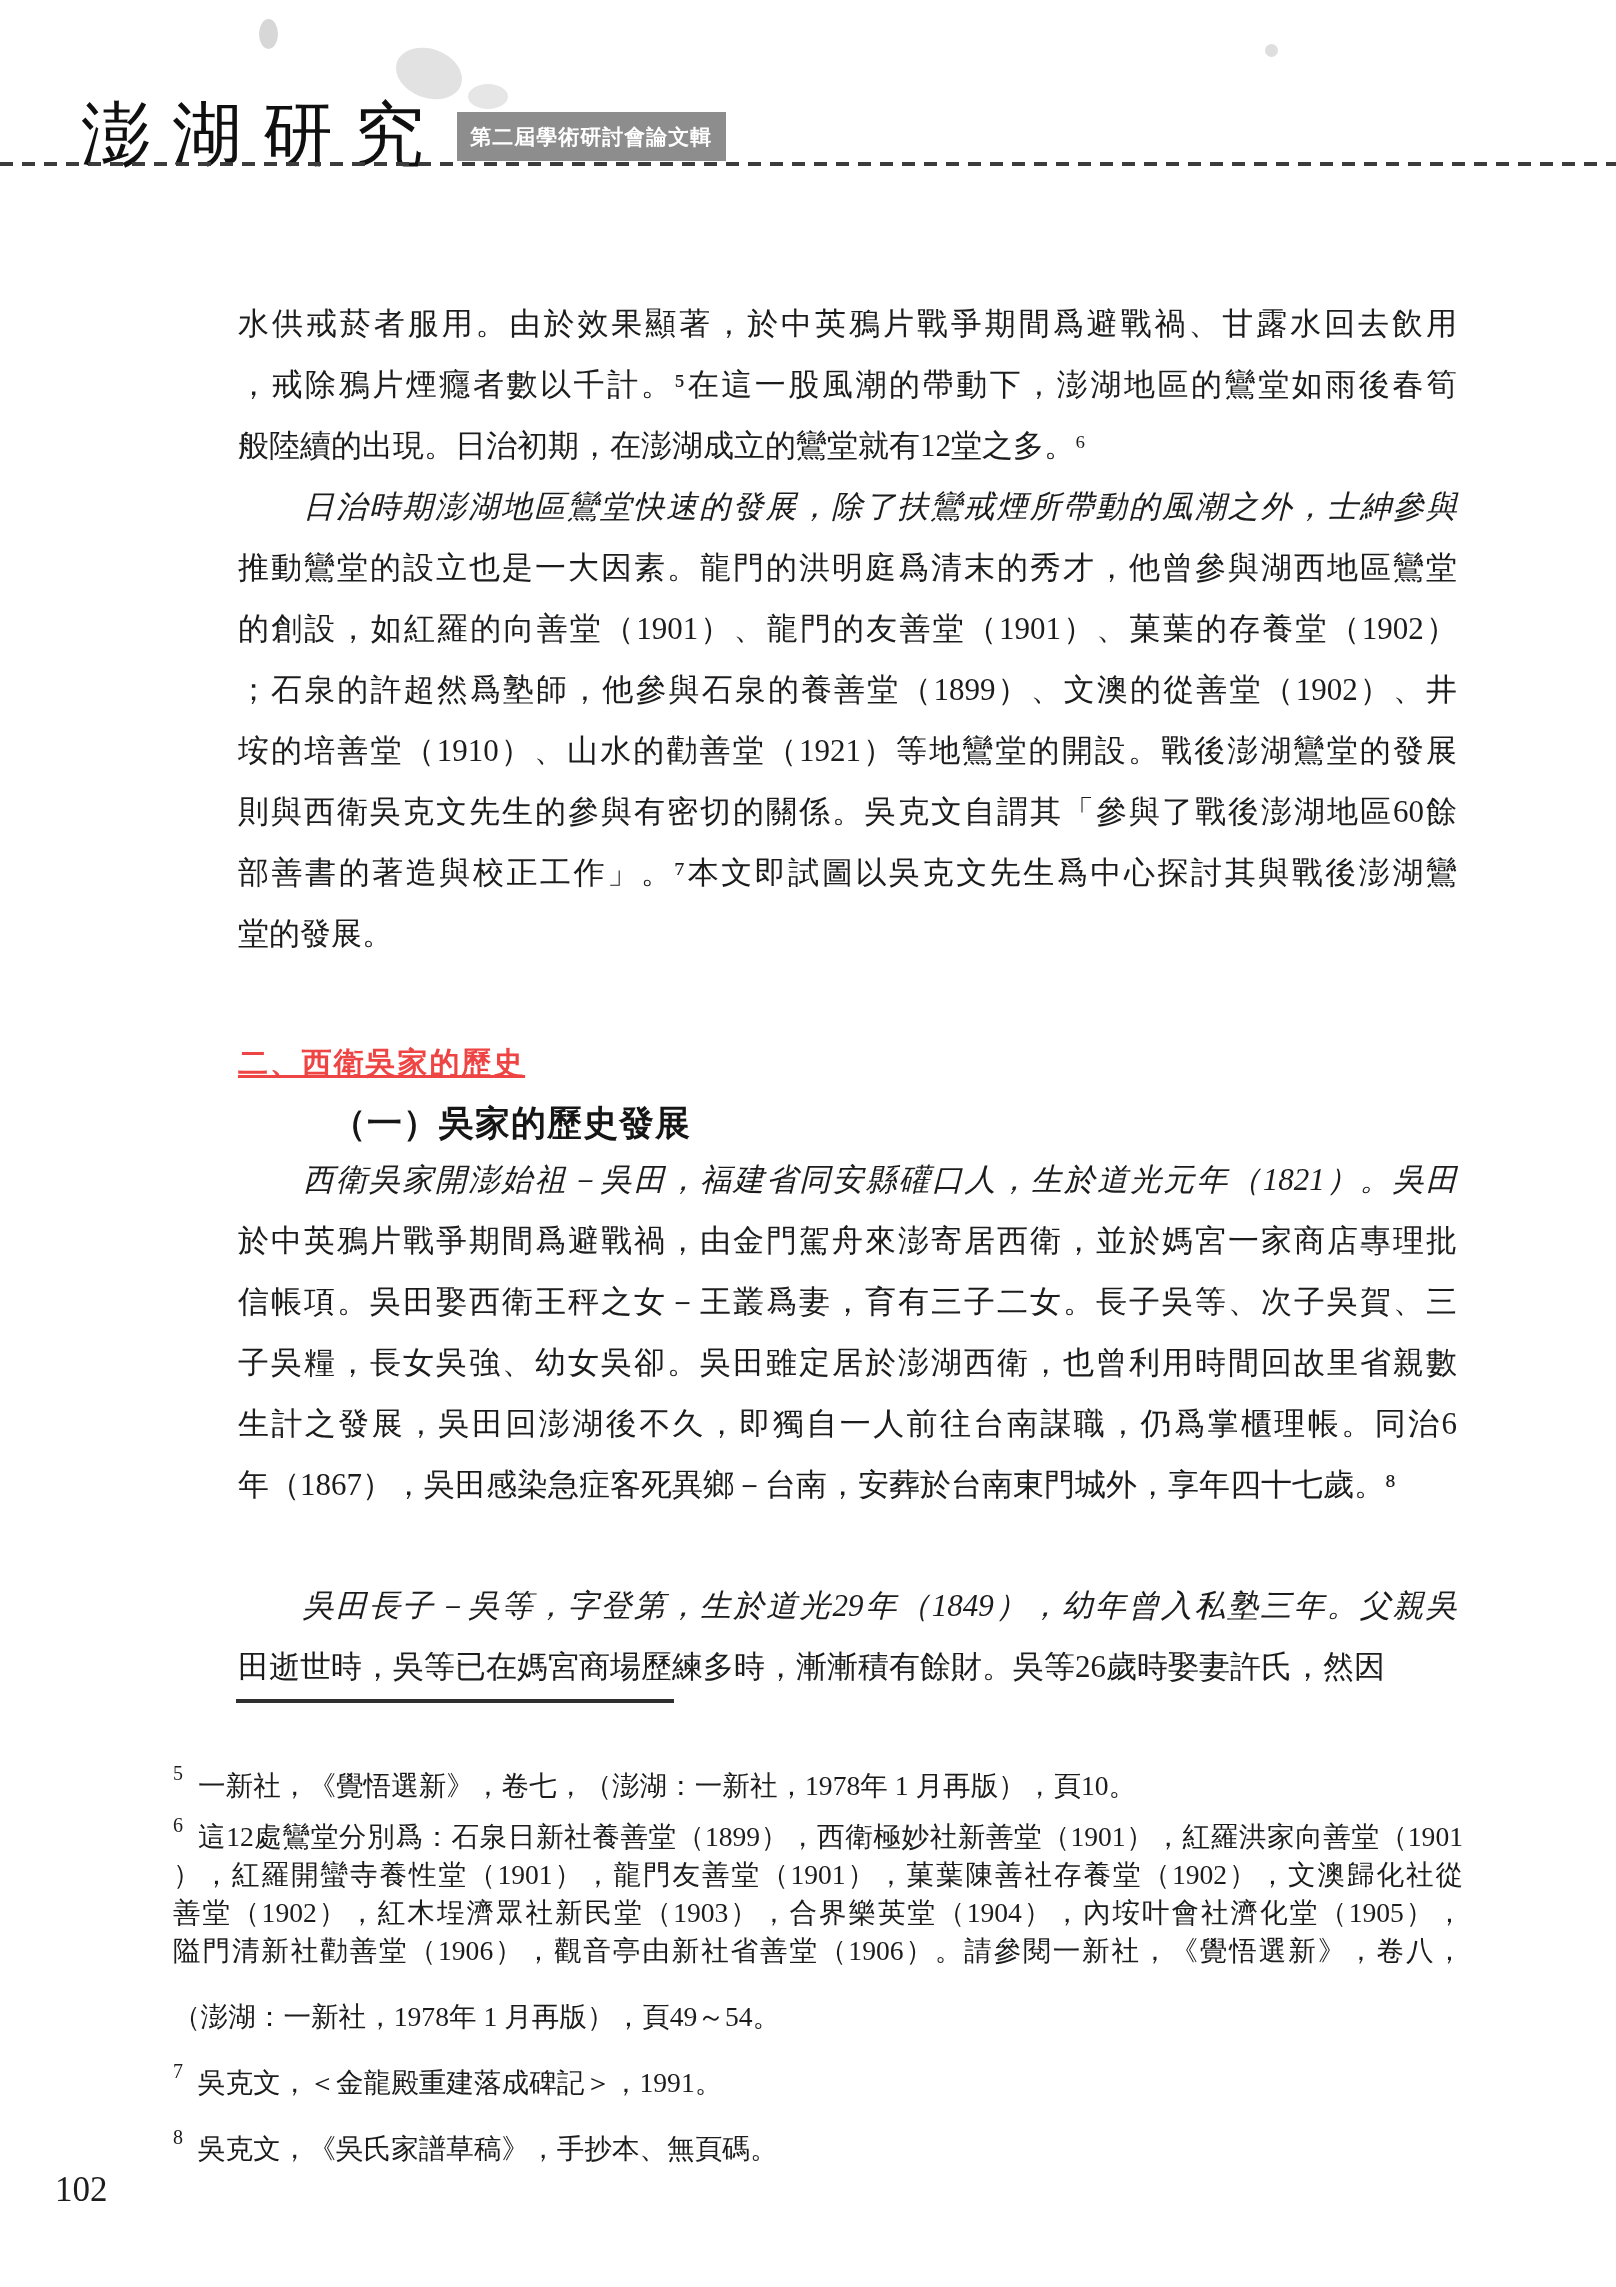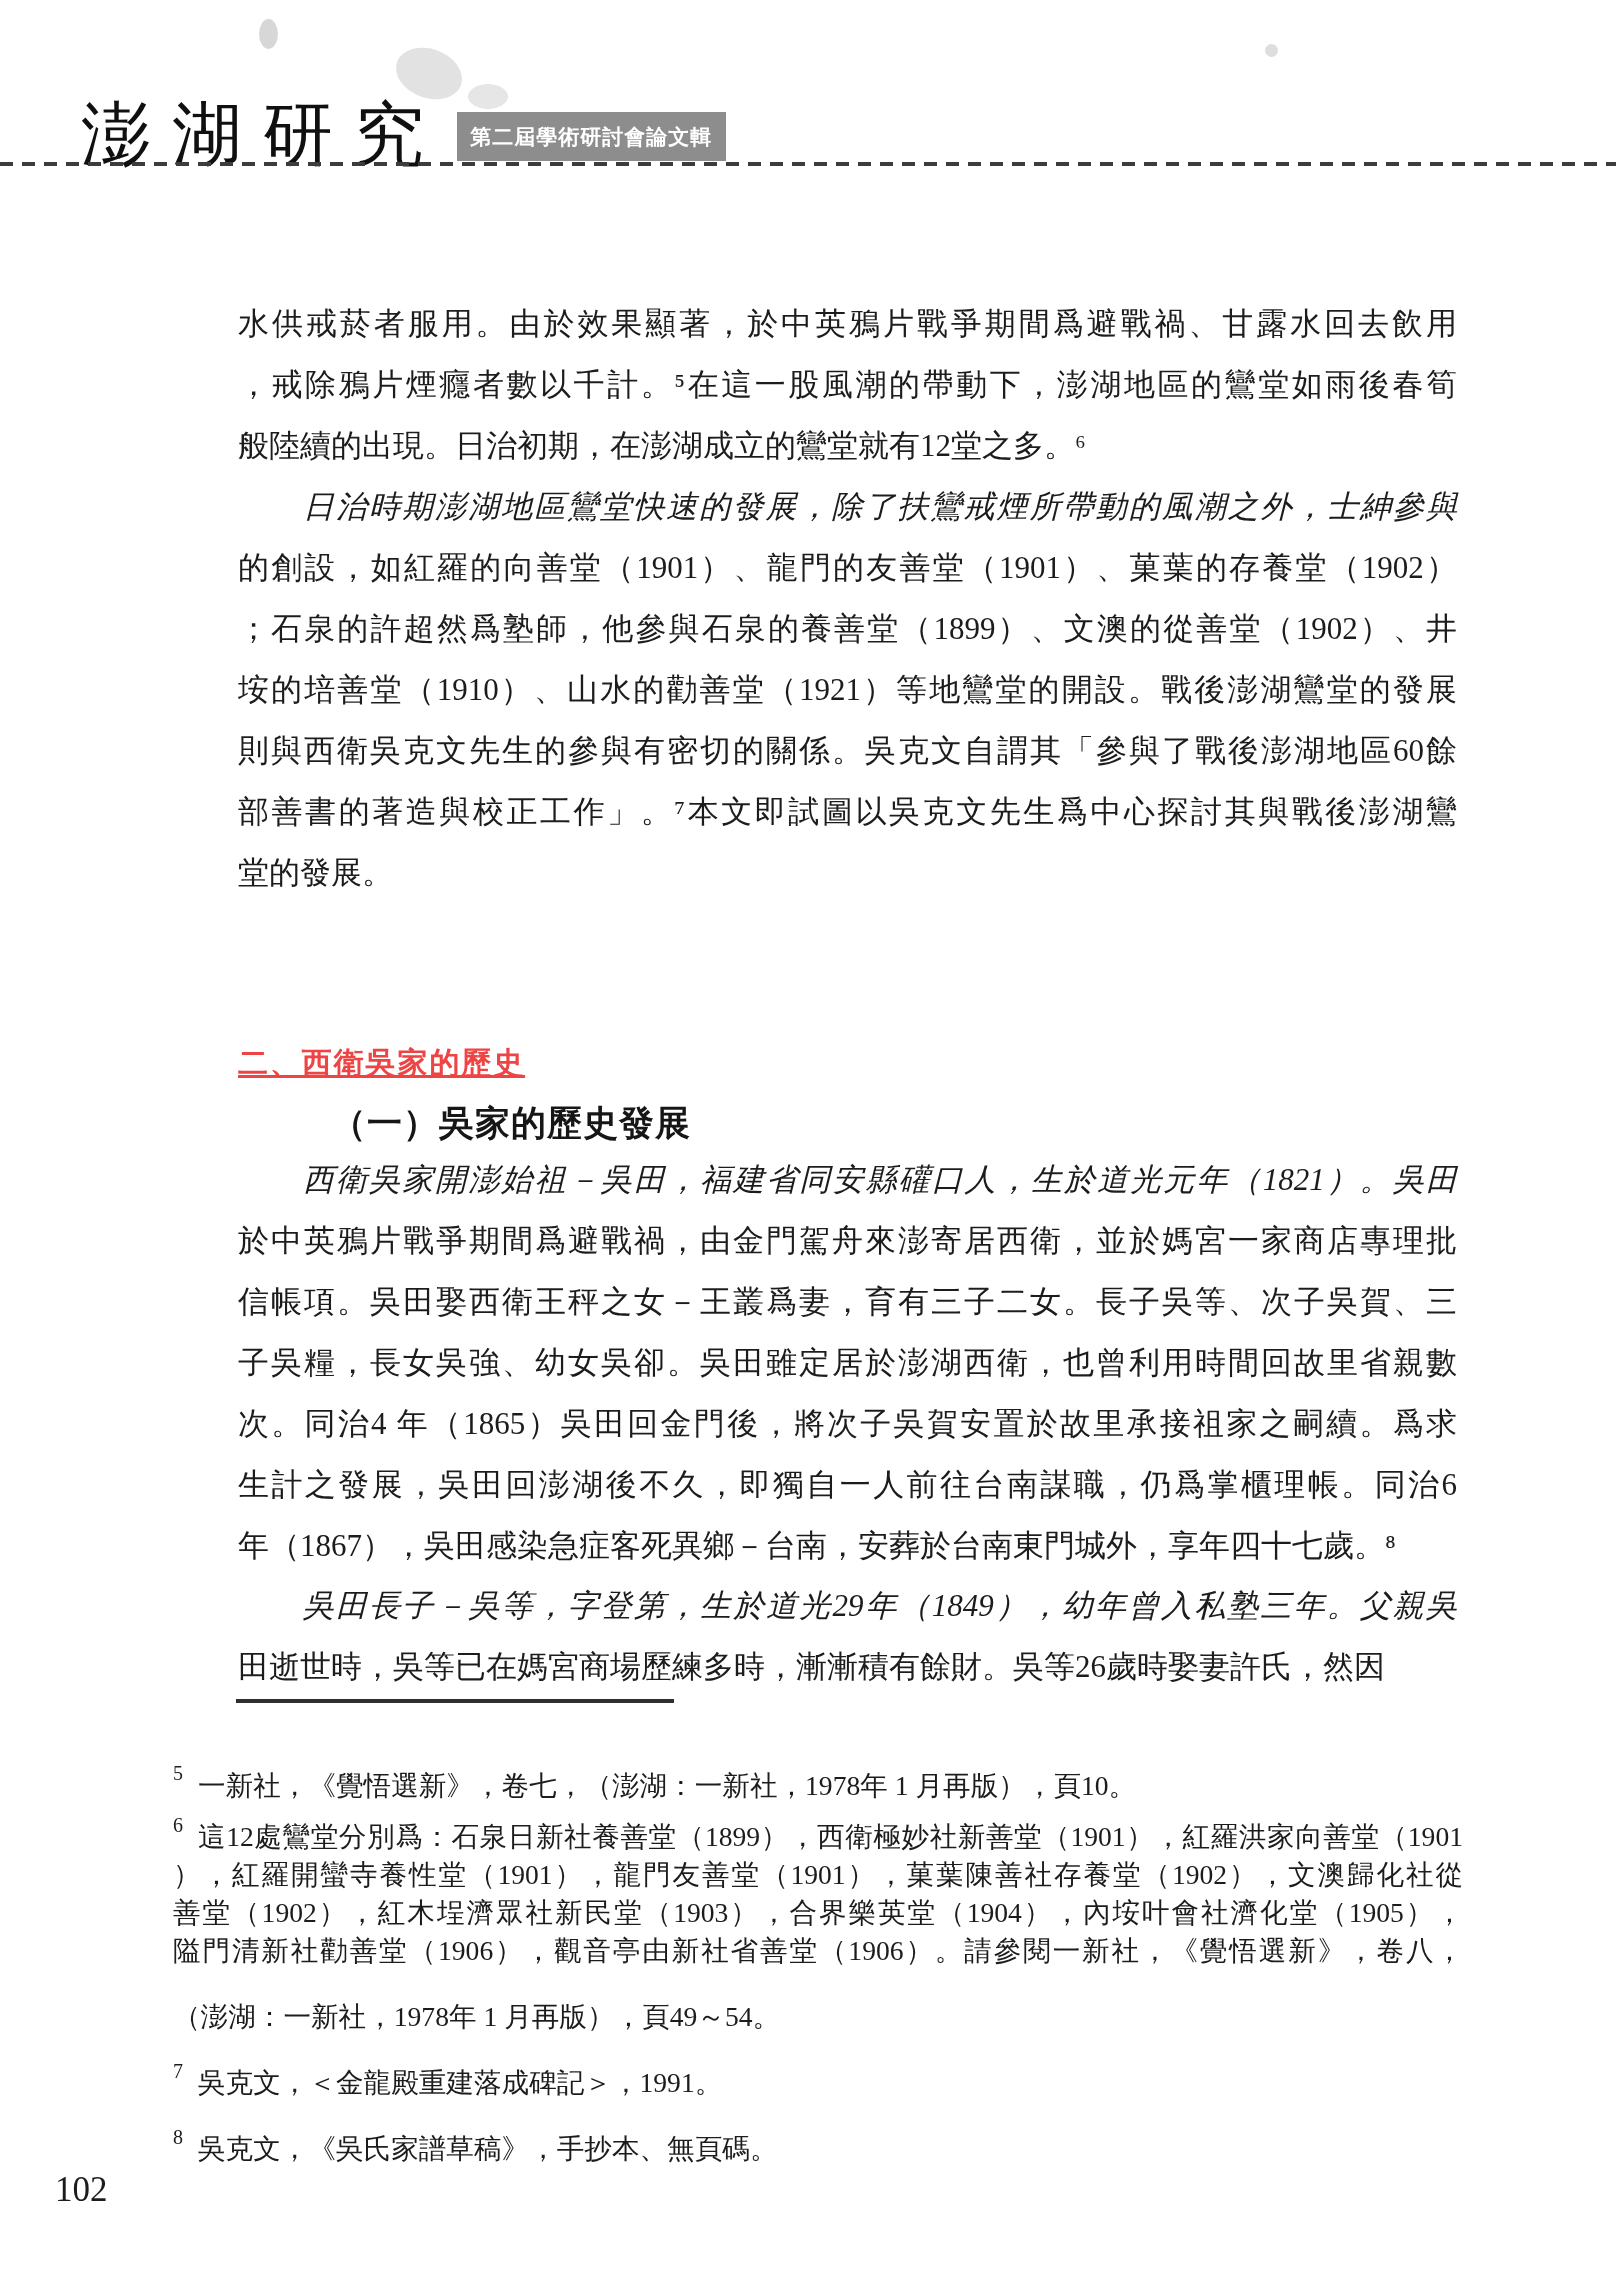--- a/index.html
+++ b/index.html
@@ -105,39 +105,39 @@
   <div class="speck speck4"></div>
 
   <div class="body-block block-1">
     <div class="para">
         <div class="tline">水供戒菸者服用。由於效果顯著，於中英鴉片戰爭期間爲避戰禍、甘露水回去飲用</div>
         <div class="tline">，戒除鴉片煙癮者數以千計。⁵在這一股風潮的帶動下，澎湖地區的鸞堂如雨後春筍</div>
         <div class="tline">般陸續的出現。日治初期，在澎湖成立的鸞堂就有12堂之多。⁶</div>
       </div>
     <div class="para indent-first">
         <div class="tline">日治時期澎湖地區鸞堂快速的發展，除了扶鸞戒煙所帶動的風潮之外，士紳參與</div>
+        <div class="tline">推動鸞堂的設立也是一大因素。龍門的洪明庭爲清末的秀才，他曾參與湖西地區鸞堂</div>
         <div class="tline">的創設，如紅羅的向善堂（1901）、龍門的友善堂（1901）、菓葉的存養堂（1902）</div>
         <div class="tline">；石泉的許超然爲塾師，他參與石泉的養善堂（1899）、文澳的從善堂（1902）、井</div>
         <div class="tline">垵的培善堂（1910）、山水的勸善堂（1921）等地鸞堂的開設。戰後澎湖鸞堂的發展</div>
         <div class="tline">則與西衛吳克文先生的參與有密切的關係。吳克文自謂其「參與了戰後澎湖地區60餘</div>
         <div class="tline">部善書的著造與校正工作」。⁷本文即試圖以吳克文先生爲中心探討其與戰後澎湖鸞</div>
         <div class="tline">堂的發展。</div>
       </div>
   </div>
 
   <div class="section-heading">二、西衛吳家的歷史</div>
   <div class="subsection-heading">（一）吳家的歷史發展</div>
 
   <div class="body-block block-3">
     <div class="para indent-first">
         <div class="tline">西衛吳家開澎始祖－吳田，福建省同安縣礶口人，生於道光元年（1821）。吳田</div>
         <div class="tline">於中英鴉片戰爭期間爲避戰禍，由金門駕舟來澎寄居西衛，並於媽宮一家商店專理批</div>
         <div class="tline">信帳項。吳田娶西衛王秤之女－王叢爲妻，育有三子二女。長子吳等、次子吳賀、三</div>
         <div class="tline">子吳糧，長女吳強、幼女吳卻。吳田雖定居於澎湖西衛，也曾利用時間回故里省親數</div>
-        <div class="tline">次。同治4 年（1865）吳田回金門後，將次子吳賀安置於故里承接祖家之嗣續。爲求</div>
         <div class="tline">生計之發展，吳田回澎湖後不久，即獨自一人前往台南謀職，仍爲掌櫃理帳。同治6</div>
         <div class="tline">年（1867），吳田感染急症客死異鄉－台南，安葬於台南東門城外，享年四十七歲。⁸</div>
       </div>
   </div>
 
   <div class="body-block block-4">
     <div class="para indent-first">
         <div class="tline">吳田長子－吳等，字登第，生於道光29年（1849），幼年曾入私塾三年。父親吳</div>
         <div class="tline">田逝世時，吳等已在媽宮商場歷練多時，漸漸積有餘財。吳等26歲時娶妻許氏，然因</div>
       </div>

